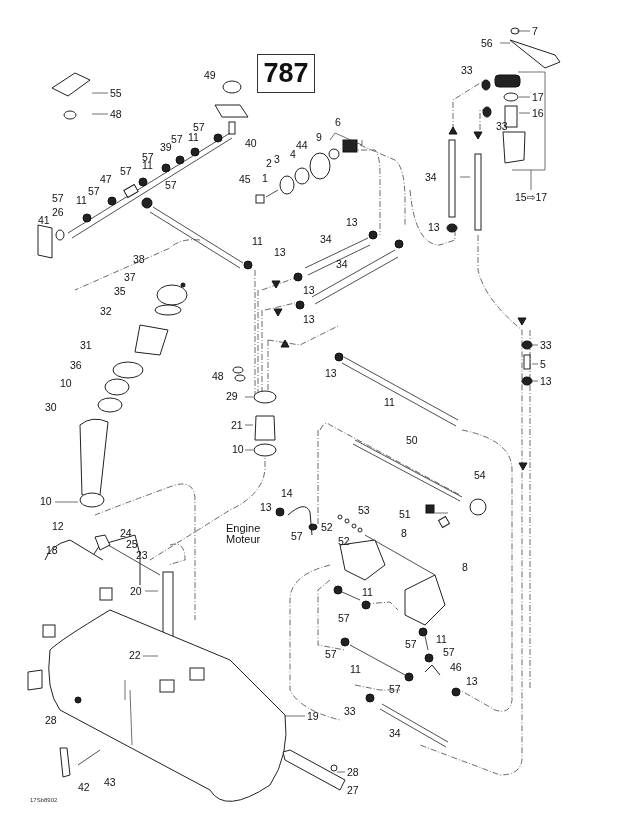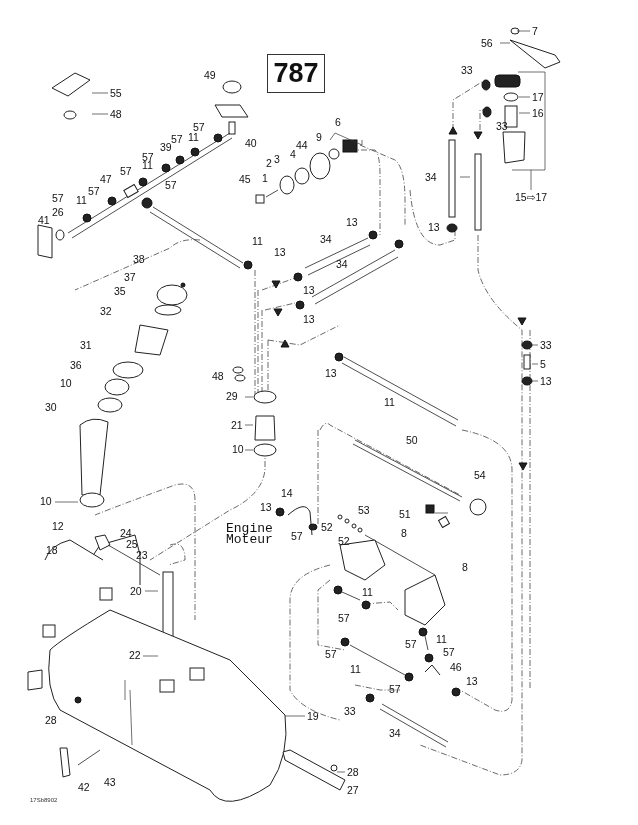--- a/index.html
+++ b/index.html
@@ -1,21 +1,21 @@
 <!DOCTYPE html>
 <html><head>
 <meta charset="utf-8">
 <style>
   html,body{margin:0;padding:0;background:#ffffff;}
   body{width:638px;height:825px;position:relative;overflow:hidden;font-family:"Liberation Sans",sans-serif;color:#111;}
   #diagram{position:absolute;left:0;top:0;width:638px;height:825px;}
   .lbl{font-family:"Liberation Sans",sans-serif;font-size:10.5px;fill:#111;}
-  .title-box{position:absolute;left:267px;top:54px;width:56px;height:37px;border:1px solid #333;background:#fff;
+  .title-box{position:absolute;left:257px;top:54px;width:56px;height:37px;border:1px solid #333;background:#fff;
     display:flex;align-items:center;justify-content:center;font-weight:bold;font-size:27px;font-family:"Liberation Sans",sans-serif;}
-  .engine-lbl{position:absolute;left:226px;top:523px;font-size:13px;line-height:11px;font-family:Liberation Mono, monospace;}
+  .engine-lbl{position:absolute;left:226px;top:523px;font-size:11px;line-height:11px;font-family:Liberation Sans, sans-serif;}
   .ref-code{position:absolute;left:30px;top:797px;font-size:6px;color:#333;font-family:"Liberation Sans",sans-serif;}
   .part{fill:#fff;stroke:#222;stroke-width:1;}
   .dark{fill:#222;stroke:#111;stroke-width:1;}
   .line{stroke:#222;stroke-width:0.8;fill:none;}
   .dash{stroke:#444;stroke-width:0.8;fill:none;stroke-dasharray:6 2 1 2;}
   .leader{stroke:#333;stroke-width:0.7;fill:none;}
 </style>
 </head>
 <body>
 

